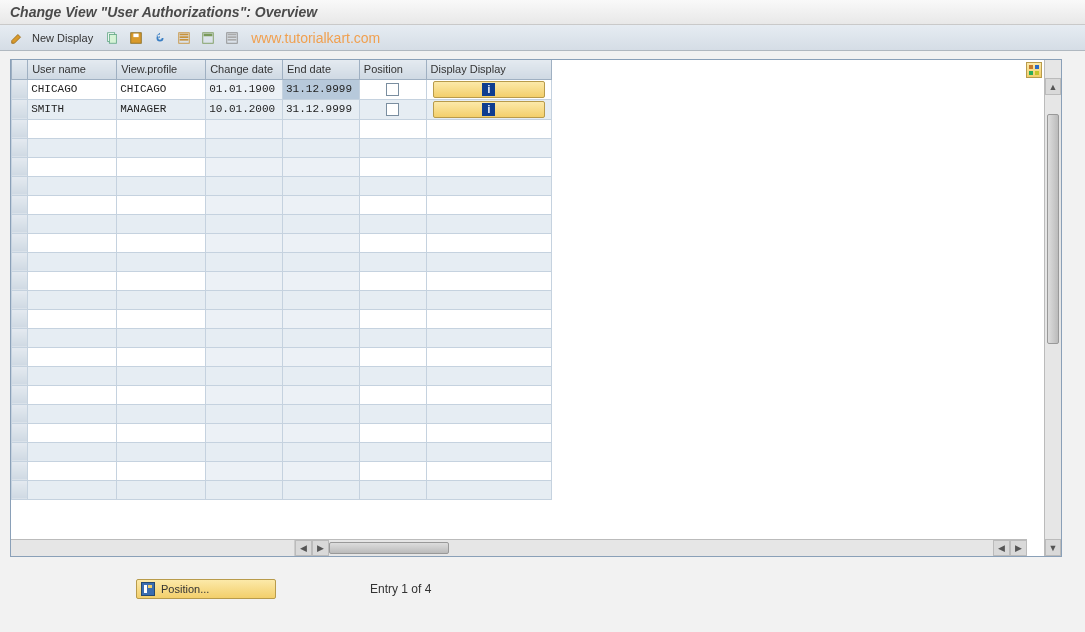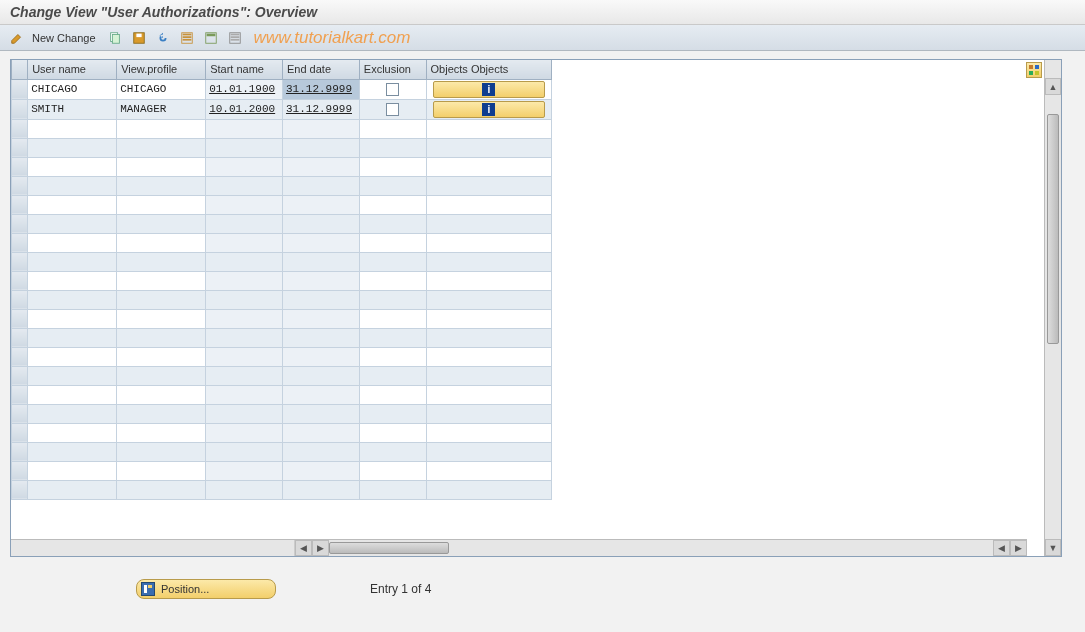--- a/index.html
+++ b/index.html
@@ -40,25 +40,24 @@
       cursor: pointer;
     }
     .toolbar-icon svg { width: 14px; height: 14px; }
     .toolbar-label {
       font-size: 11px;
       color: #333;
       margin-right: 4px;
       cursor: pointer;
     }
     .watermark {
-      font-size: 17px;
+      font-size: 14px;
       color: #f0a050;
       font-weight: 500;
       margin-left: 4px;
-      font-style: italic;
     }
     .content-area {
       padding: 8px 10px;
       position: relative;
     }
     .table-wrapper {
       border: 1px solid #8aa0b8;
       background: #fff;
       position: relative;
       height: 498px;
@@ -100,21 +99,21 @@
     .row-selector-col {
       width: 16px;
       background: linear-gradient(to bottom, #e4eaf0, #cfd9e3) !important;
     }
     .col-user { width: 88px; }
     .col-auth { width: 88px; }
     .col-start { width: 76px; }
     .col-end { width: 76px; }
     .col-excl { width: 66px; }
     .col-disp { width: 124px; }
-    td.col-start, td.col-end { background:#ecf1f6;text-decoration:underline; }
+    td.col-start, td.col-end { background:#ecf1f6; }
     .highlight-cell {
       background: #b7c9db !important;
     }
     .chk-box {
       width: 13px;
       height: 13px;
       border: 1px solid #7a8ea0;
       background: #fff;
       display: block;
       margin: 0 auto;
@@ -170,21 +169,21 @@
       display: flex;
       align-items: center;
       gap: 8px;
     }
     .position-btn {
       margin-left: 126px;
       width: 140px;
       height: 20px;
       background: linear-gradient(to bottom,#fce9a9,#f3cf6b);
       border:1px solid #b89b4b;
-      border-radius:8px;
+      border-radius:2px;
       display:flex;
       align-items:center;
       padding:0 4px;
       gap:6px;
       cursor:pointer;
       font-size:11px;
       color:#333;
     }
     .position-btn .pos-icon{width:14px;height:14px; background:#3a6db0; border:1px solid #25496f; display:flex;align-items:center;justify-content:center;}
     .entry-status { margin-left: 86px; font-size:12px; color:#333;}
@@ -195,21 +194,21 @@
 <div class="title-bar">
   <h1>Change View "User Authorizations": Overview</h1>
 </div>
 
 <div class="toolbar">
   <span class="toolbar-icon">
     <svg viewBox="0 0 16 16">
         <path d="M2 11 L9 4 L12 7 L5 14 L2 14 Z" fill="#d99a2b" stroke="#9a6c1b"></path>
       </svg>
   </span>
-  <span class="toolbar-label">New Change</span>
+  <span class="toolbar-label">New Display</span>
   <span class="toolbar-icon">
     <svg viewBox="0 0 16 16">
         <rect x="3" y="2" width="8" height="10" fill="#fff" stroke="#6a8"></rect>
         <rect x="5" y="4" width="8" height="10" fill="#d6f3d6" stroke="#6a8"></rect>
       </svg>
   </span>
   <span class="toolbar-icon">
     <svg viewBox="0 0 16 16">
         <rect x="2" y="2" width="12" height="12" fill="#d99a2b" stroke="#8a6a1b"></rect>
         <rect x="5" y="3" width="6" height="4" fill="#fff"></rect>
@@ -255,24 +254,24 @@
             <rect x="1" y="7" width="4" height="4" fill="#2bac5a"></rect>
             <rect x="7" y="7" width="4" height="4" fill="#c4c42b"></rect>
           </svg>
       </span>
       <table class="grid-table">
         <thead>
           <tr>
             <th class="row-selector-col"></th>
             <th class="col-user">User name</th>
             <th class="col-auth">View.profile</th>
-            <th class="col-start">Start name</th>
+            <th class="col-start">Change date</th>
             <th class="col-end">End date</th>
-            <th class="col-excl">Exclusion</th>
-            <th class="col-disp">Objects Objects</th>
+            <th class="col-excl">Position</th>
+            <th class="col-disp">Display Display</th>
           </tr>
         </thead>
         <tbody id="table-body">
             <tr>
     <td class="row-selector-col"></td>
     <td class="col-user">CHICAGO</td>
     <td class="col-auth">CHICAGO</td>
     <td class="col-start">01.01.1900</td>
     <td class="col-end highlight-cell">31.12.9999</td>
     <td class="col-excl">

